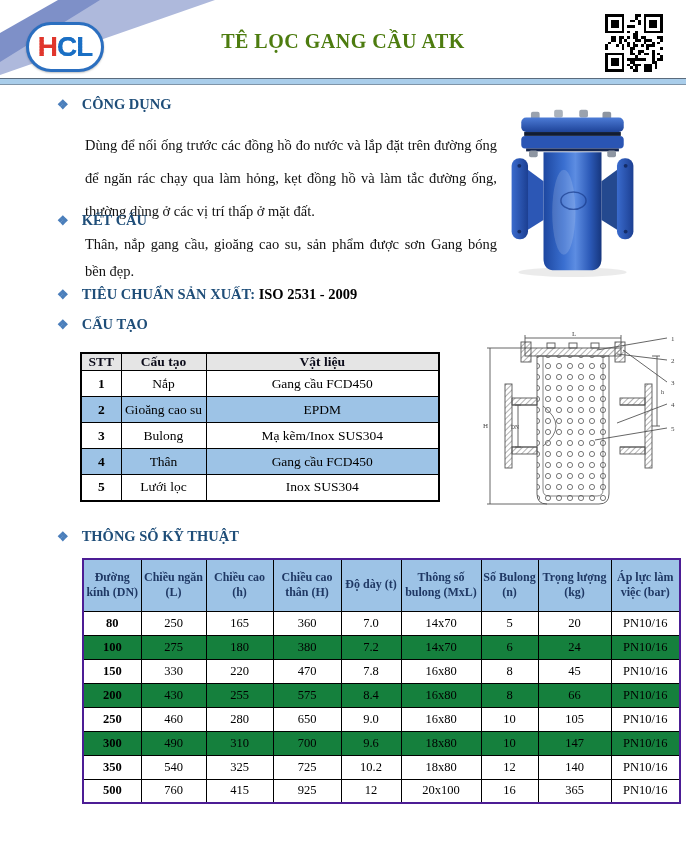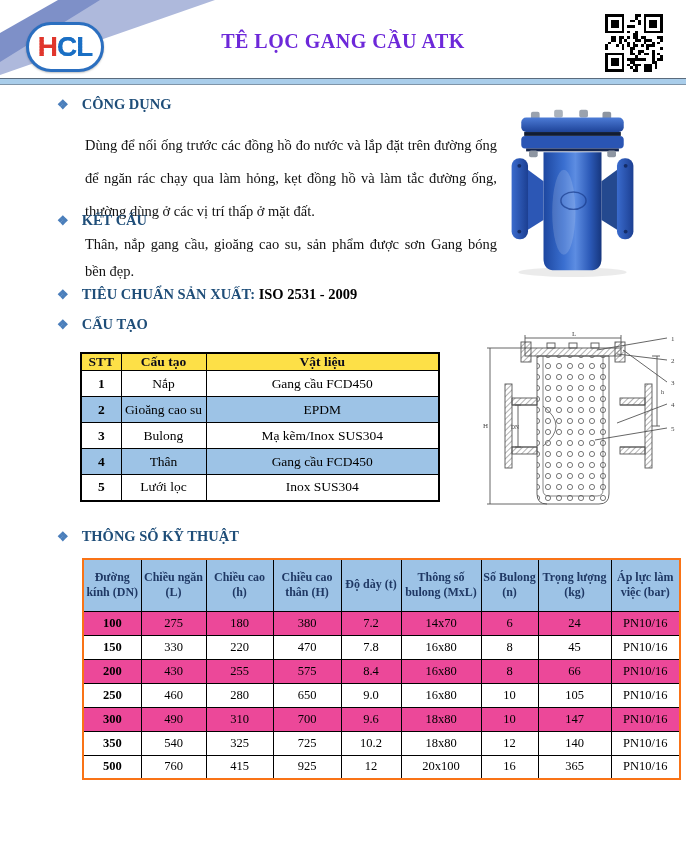--- a/index.html
+++ b/index.html
@@ -17,51 +17,51 @@
   .logo { position:absolute; left:26px; top:22px; width:78px; height:50px;
           background:#fff; border:3px solid #2b6fc0; border-radius:25px;
           display:flex; align-items:center; justify-content:center;
           box-shadow:0 1px 2px rgba(0,0,0,.25);
           font-family:"Liberation Sans", sans-serif; font-weight:bold; font-size:28px; letter-spacing:-1px; }
   .logo .l-red  { color:#e0362c; background-image:repeating-linear-gradient(180deg,#e0362c 0 2px,#f59c95 2px 3px);
                   -webkit-background-clip:text; background-clip:text; }
   .logo .l-blue { color:#1a6fc4; background-image:repeating-linear-gradient(180deg,#1a6fc4 0 2px,#8cc0ea 2px 3px);
                   -webkit-background-clip:text; background-clip:text; }
   .page-title { position:absolute; left:120px; right:120px; top:30px; text-align:center;
-                color:#6d28d9; font-size:20px; font-weight:bold; letter-spacing:.5px; }
+                color:#4d7c0f; font-size:20px; font-weight:bold; letter-spacing:.5px; }
   .qr { position:absolute; left:605px; top:14px; width:58px; height:58px; background:#fff; }
   .qr svg { width:100%; height:100%; display:block; }
   .divider { position:absolute; left:0; top:78px; width:686px; height:7px;
              background:#a9cdea; border-top:1px solid #5a6b7d; border-bottom:1px solid #7f94a8; }
 
   
   .heading { position:absolute; left:57px; font-size:14.5px; font-weight:bold; color:#1F4E79;
              white-space:nowrap; }
   .heading .bullet { color:#4a7ebb; font-size:13px; margin-right:13px; }
   .heading .plain { color:#000; font-weight:bold; }
   .body-text { position:absolute; left:85px; width:412px; font-size:14.5px; color:#111;
                text-align:justify; }
   #body-cong-dung { top:129px; line-height:33px; }
   #body-ket-cau   { top:231px; line-height:27px; }
 
   
   table { border-collapse:collapse; font-family:"Liberation Serif", serif; table-layout:fixed; }
   table th, table td { border:1px solid #000; text-align:center; vertical-align:middle; padding:0 2px;
                        overflow:hidden; }
   .cau-tao-table { position:absolute; left:80px; top:352px; width:358px; border:2px solid #000; }
-  .cau-tao-table th { background:#fde047; color:#0b0b1a; font-size:13.5px; height:15px; }
+  .cau-tao-table th { background:#e5e5e5; color:#0b0b1a; font-size:13.5px; height:15px; }
   .cau-tao-table td { height:26px; font-size:13.5px; }
   .cau-tao-table td.first-col { font-weight:bold; }
   .cau-tao-table tr.alt td { background:#9DC3E6; }
-  .spec-table { position:absolute; left:82px; top:558px; width:597px; border:2px solid #f97316; }
+  .spec-table { position:absolute; left:82px; top:558px; width:597px; border:2px solid #4c1d95; }
   .spec-table th { background:#9DC3E6; color:#1F3864; font-size:12px; height:52px; padding:2px 1px;
                    line-height:1.3; }
   .spec-table td { height:24px; font-size:12.5px; }
   .spec-table td.first-col { font-weight:bold; }
-  .spec-table tr.alt td { background:#ec4899; }
+  .spec-table tr.alt td { background:#15803d; }
 
   
   .product-photo { position:absolute; left:500px; top:102px; width:145px; height:178px; }
   .product-photo svg, .tech-drawing svg { width:100%; height:100%; display:block; }
   .tech-drawing { position:absolute; left:477px; top:328px; width:208px; height:192px; }
   .tech-drawing text { font-family:"Liberation Serif", serif; fill:#444; }
 </style>
 </head>
 <body>
 
@@ -388,20 +388,31 @@
           <th>Chiều cao (h)</th>
           <th>Chiều cao thân (H)</th>
           <th>Độ dày (t)</th>
           <th>Thông số bulong (MxL)</th>
           <th>Số Bulong (n)</th>
           <th>Trọng lượng (kg)</th>
           <th>Áp lực làm việc (bar)</th>
         </tr>
       </thead>
       <tbody>
+        <tr>
+          <td class="first-col">80</td>
+          <td>250</td>
+          <td>165</td>
+          <td>360</td>
+          <td>7.0</td>
+          <td>14x70</td>
+          <td>5</td>
+          <td>20</td>
+          <td>PN10/16</td>
+        </tr>
         <tr class="alt">
           <td class="first-col">100</td>
           <td>275</td>
           <td>180</td>
           <td>380</td>
           <td>7.2</td>
           <td>14x70</td>
           <td>6</td>
           <td>24</td>
           <td>PN10/16</td>

